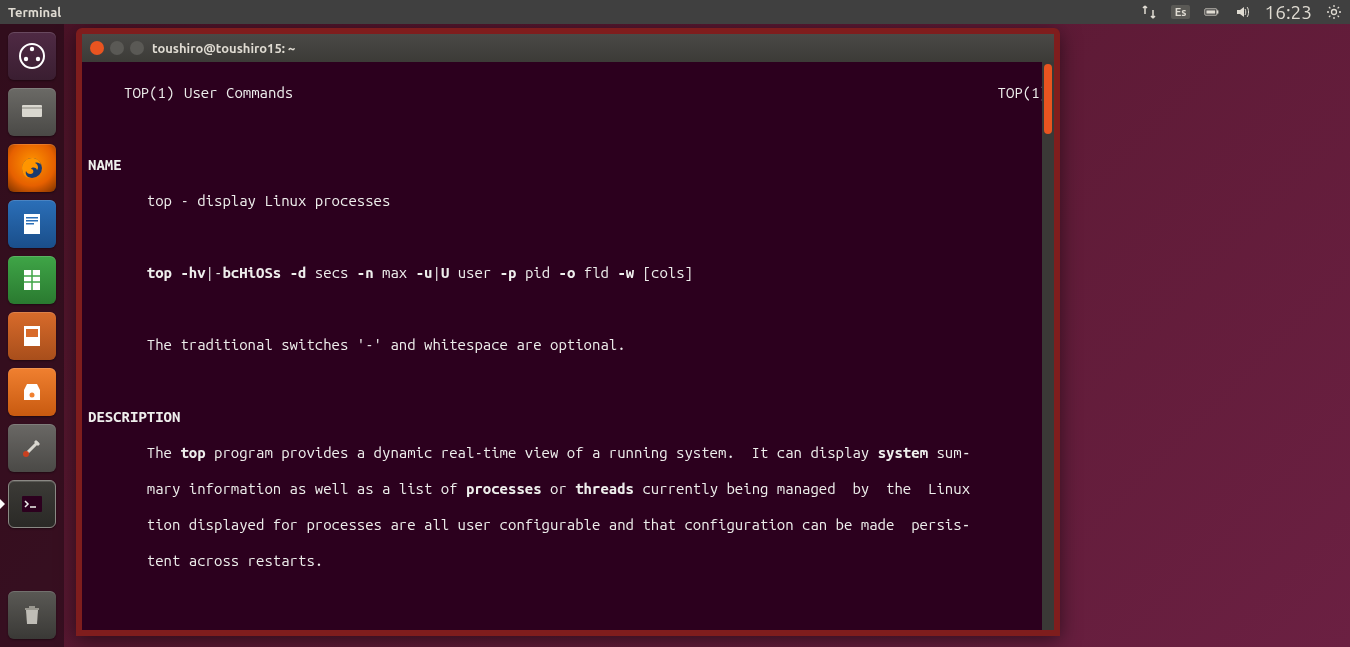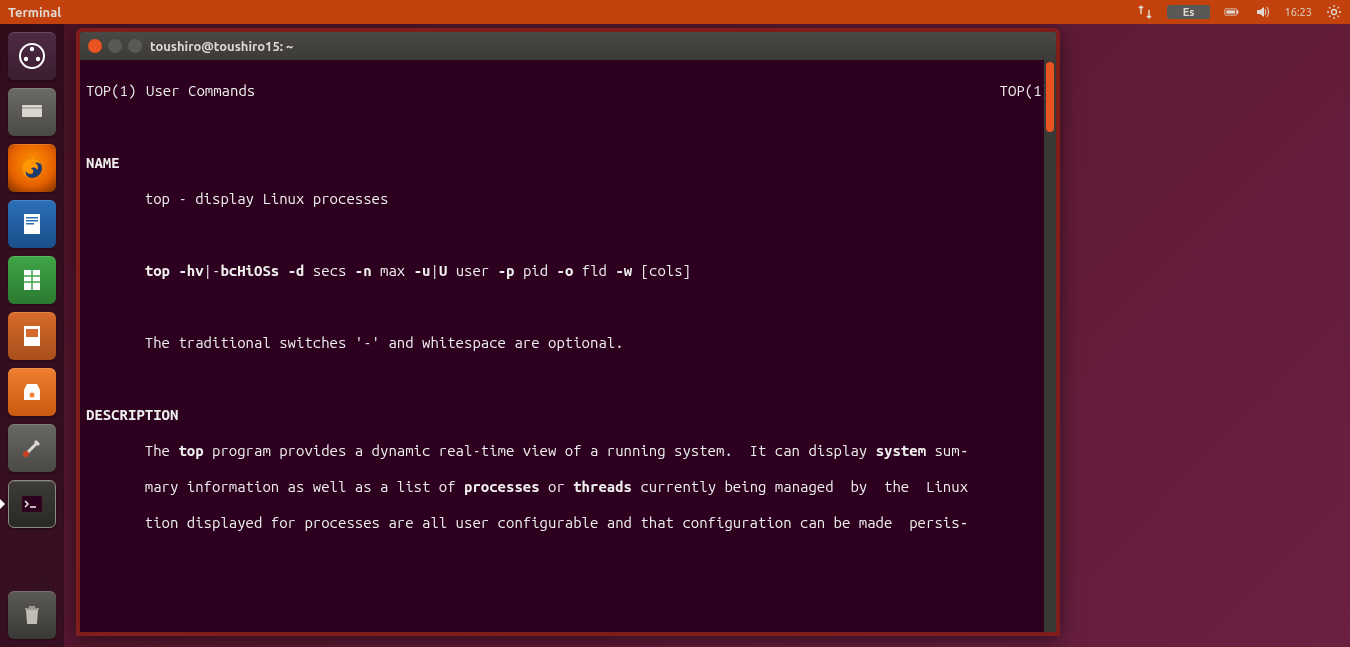--- a/index.html
+++ b/index.html
@@ -10,41 +10,41 @@
   font-family: "Ubuntu", "DejaVu Sans", sans-serif;
   overflow: hidden;
   position: relative;
 }
 
 
 .menubar {
   position: absolute;
   top: 0; left: 0; right: 0;
   height: 24px;
-  background: #c2410c;
+  background: #404040;
   display: flex;
   align-items: center;
   color: #dfdbd2;
   font-size: 13px;
   font-weight: bold;
   padding: 0 8px;
   z-index: 100;
 }
 .menubar-title { flex: 0 0 auto; }
 .menubar-spacer { flex: 1; }
 .menubar-icons { display: flex; align-items: center; gap: 14px; }
 .menubar-icons > * { display: inline-flex; align-items: center; }
 .mb-icon { width: 16px; height: 16px; display: inline-block; }
 .indicator-text {
   font-size: 11px;
   background: #5a5955;
-  padding: 1px 16px;
+  padding: 1px 4px;
   border-radius: 2px;
 }
-.clock { font-size: 11px; font-weight: normal; }
+.clock { font-size: 19px; font-weight: normal; }
 
 
 .launcher {
   position: absolute;
   top: 24px; left: 0;
   width: 64px;
   height: calc(100% - 24px);
   background: rgba(30, 10, 20, 0.55);
   display: flex;
   flex-direction: column;
@@ -92,21 +92,21 @@
 .tile-trash { background: linear-gradient(180deg,#5a5955,#3a3936); }
 
 
 .termwin {
   position: absolute;
   top: 28px;
   left: 76px;
   width: 984px;
   height: 608px;
   background: #2c001e;
-  border: 4px solid #7f1d1d;
+  border: 6px solid #7f1d1d;
   border-radius: 6px 6px 0 0;
   box-shadow: 0 4px 20px rgba(0,0,0,0.5);
   display: flex;
   flex-direction: column;
   overflow: hidden;
 }
 .titlebar {
   height: 28px;
   background: linear-gradient(180deg,#4a4946,#3c3b37);
   display: flex;
@@ -143,21 +143,21 @@
   background: #3a3936;
 }
 .term-scroll-thumb {
   position: absolute;
   left: 2px; right: 2px;
   top: 2px; height: 70px;
   background: #e95420;
   border-radius: 4px;
 }
 .bold { font-weight: bold; }
-.headerline { display: flex; }
+.headerline { display: flex; margin-left: 36px; }
 .headerline .left { width: 60px; }
 .headerline .center { flex:1; text-align:left; }
 .headerline .right { width: 60px; text-align:right; }
 .indent1 { padding-left: 7ch; }
 </style>
 </head>
 <body>
 
 <div class="menubar">
   <span class="menubar-title">Terminal</span>
@@ -300,20 +300,21 @@
 <div class="indent1"><span>top - display Linux processes</span></div>
 <div>&nbsp;</div>
 <div class="indent1"><span class="bold">top</span> <span class="bold">-hv</span><span>|-</span><span class="bold">bcHiOSs</span> <span class="bold">-d</span><span> secs </span><span class="bold">-n</span><span> max </span><span class="bold">-u</span><span>|</span><span class="bold">U</span><span> user </span><span class="bold">-p</span><span> pid </span><span class="bold">-o</span><span> fld </span><span class="bold">-w</span><span> [cols]</span></div>
 <div>&nbsp;</div>
 <div class="indent1"><span>The traditional switches '-' and whitespace are optional.</span></div>
 <div>&nbsp;</div>
 <div><span class="bold">DESCRIPTION</span></div>
 <div class="indent1"><span>The </span><span class="bold">top</span><span> program provides a dynamic real-time view of a running system.  It can display </span><span class="bold">system</span><span> sum‐</span></div>
 <div class="indent1"><span>mary information as well as a list of </span><span class="bold">processes</span><span> or </span><span class="bold">threads</span><span> currently being managed  by  the  Linux</span></div>
 <div class="indent1"><span>tion displayed for processes are all user configurable and that configuration can be made  persis‐</span></div>
+<div class="indent1"><span>tent across restarts.</span></div>
 
 
 
 
 
 
 
 
 
 

